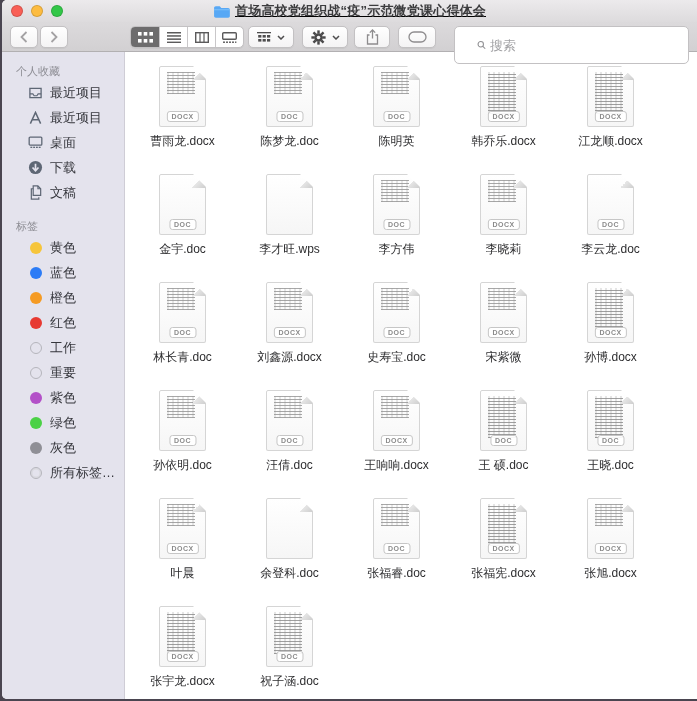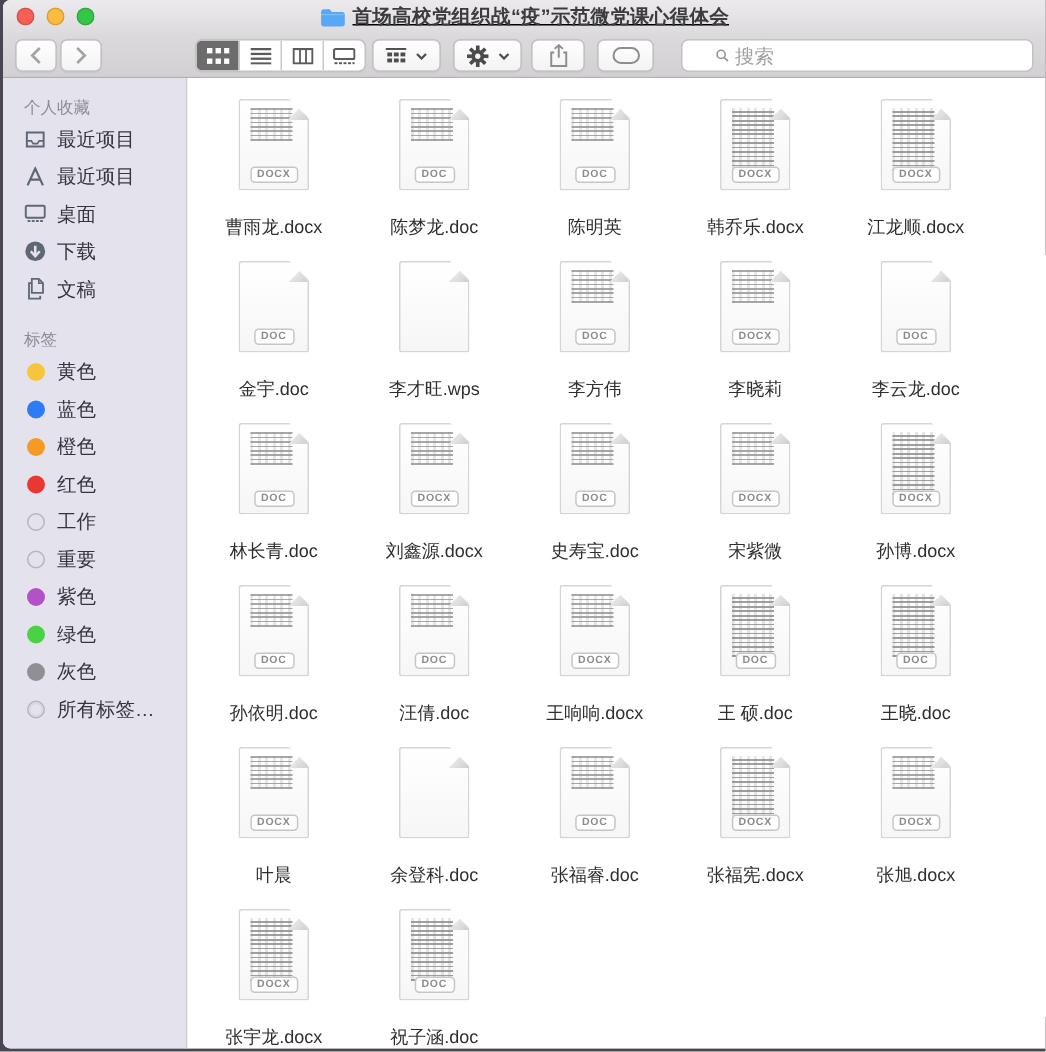--- a/index.html
+++ b/index.html
@@ -32,47 +32,47 @@
     border:1px solid #c3c1c3; border-radius:5px; overflow:hidden; background:#fff;
     box-shadow:0 .5px 1px rgba(0,0,0,.05); }
   .seg { width:28px; display:flex; align-items:center; justify-content:center;
     color:#5b5a5b; border-left:1px solid #c9c7c9; }
   .seg:first-child { border-left:none; }
   .seg.selected { background:#6d6c6d; color:#fff; }
   .btn-arrange { left:246px; width:46px; gap:6px; }
   .btn-action  { left:300px; width:46px; gap:6px; }
   .btn-share   { left:352px; width:36px; }
   .btn-tag     { left:396px; width:38px; }
-  .searchbox { position:absolute; top:4px; left:452px; right:8px; height:22px;
+  .searchbox { position:absolute; top:4px; left:452px; right:8px; height:38px;
     background:#fff; border:1px solid #c3c1c3; border-radius:5px;
     display:flex; align-items:center; padding:0 22px; gap:4px; }
   .searchbox input { border:none; outline:none; flex:1; font-size:13px; color:#333;
     font-family:inherit; background:transparent; }
   .searchbox input::placeholder { color:#a0a0a3; }
 
   
   .win-body { flex:1; display:flex; min-height:0; }
   .sidebar { width:123px; flex:0 0 123px; background:#e4e3ed;
     border-right:1px solid #cfcdd6; padding-top:8px; overflow:hidden; }
   .sb-header { font-size:11px; color:#8b8b92; padding:4px 0 3px 14px; height:20px; }
   .sb-section + .sb-section { margin-top:10px; }
-  .sb-item { display:flex; align-items:center; height:25px; padding-left:14px; gap:7px;
+  .sb-item { display:flex; align-items:center; height:25px; padding-left:26px; gap:7px;
     font-size:13px; color:#35363c; cursor:default; }
   .sb-icon { width:15px; height:15px; flex:0 0 15px; color:#5e6775;
     display:flex; align-items:center; justify-content:center; }
   .sb-icon svg { display:block; }
   .tag-dot { width:12px; height:12px; flex:0 0 12px; border-radius:50%; margin:0 1.5px; }
   .tag-dot.ring { background:transparent !important; border:1.5px solid #b5b5bc; }
   .tag-dot.ring-all { background:transparent !important; border:1.5px solid #b5b5bc;
     box-shadow: inset 0 0 0 1.5px #d9d9df; }
   .sb-label { white-space:nowrap; }
 
   .content { flex:1; background:#fff; overflow:hidden; }
   .files-grid { display:grid; grid-template-columns:repeat(5,107px); margin-left:4px; padding-top:14px; }
-  .file-item { width:107px; height:108px; display:flex; flex-direction:column; align-items:center;gap:10px; }
+  .file-item { width:107px; height:108px; display:flex; flex-direction:column; align-items:center; }
   .page { position:relative; width:47px; height:61px; flex:0 0 61px;
     background:linear-gradient(#ffffff,#f6f6f6); border:1px solid #d5d5d5; border-radius:2px;
     clip-path:polygon(0 0, calc(100% - 13px) 0, 100% 13px, 100% 100%, 0 100%);
     box-shadow:0 1px 1px rgba(0,0,0,.08); }
   .fold { position:absolute; top:0; right:0; width:13px; height:13px;
     background:linear-gradient(135deg, rgba(0,0,0,0) 50%, #e6e6e6 50%, #cfcfcf 100%); }
   .scribble { position:absolute; top:5px; left:7px; right:10px; display:none;
     background-image:
       repeating-linear-gradient(0deg, rgba(70,70,70,.85) 0 1px, transparent 1px 3px),
       repeating-linear-gradient(90deg, rgba(90,90,90,.25) 0 2px, transparent 2px 5px);

